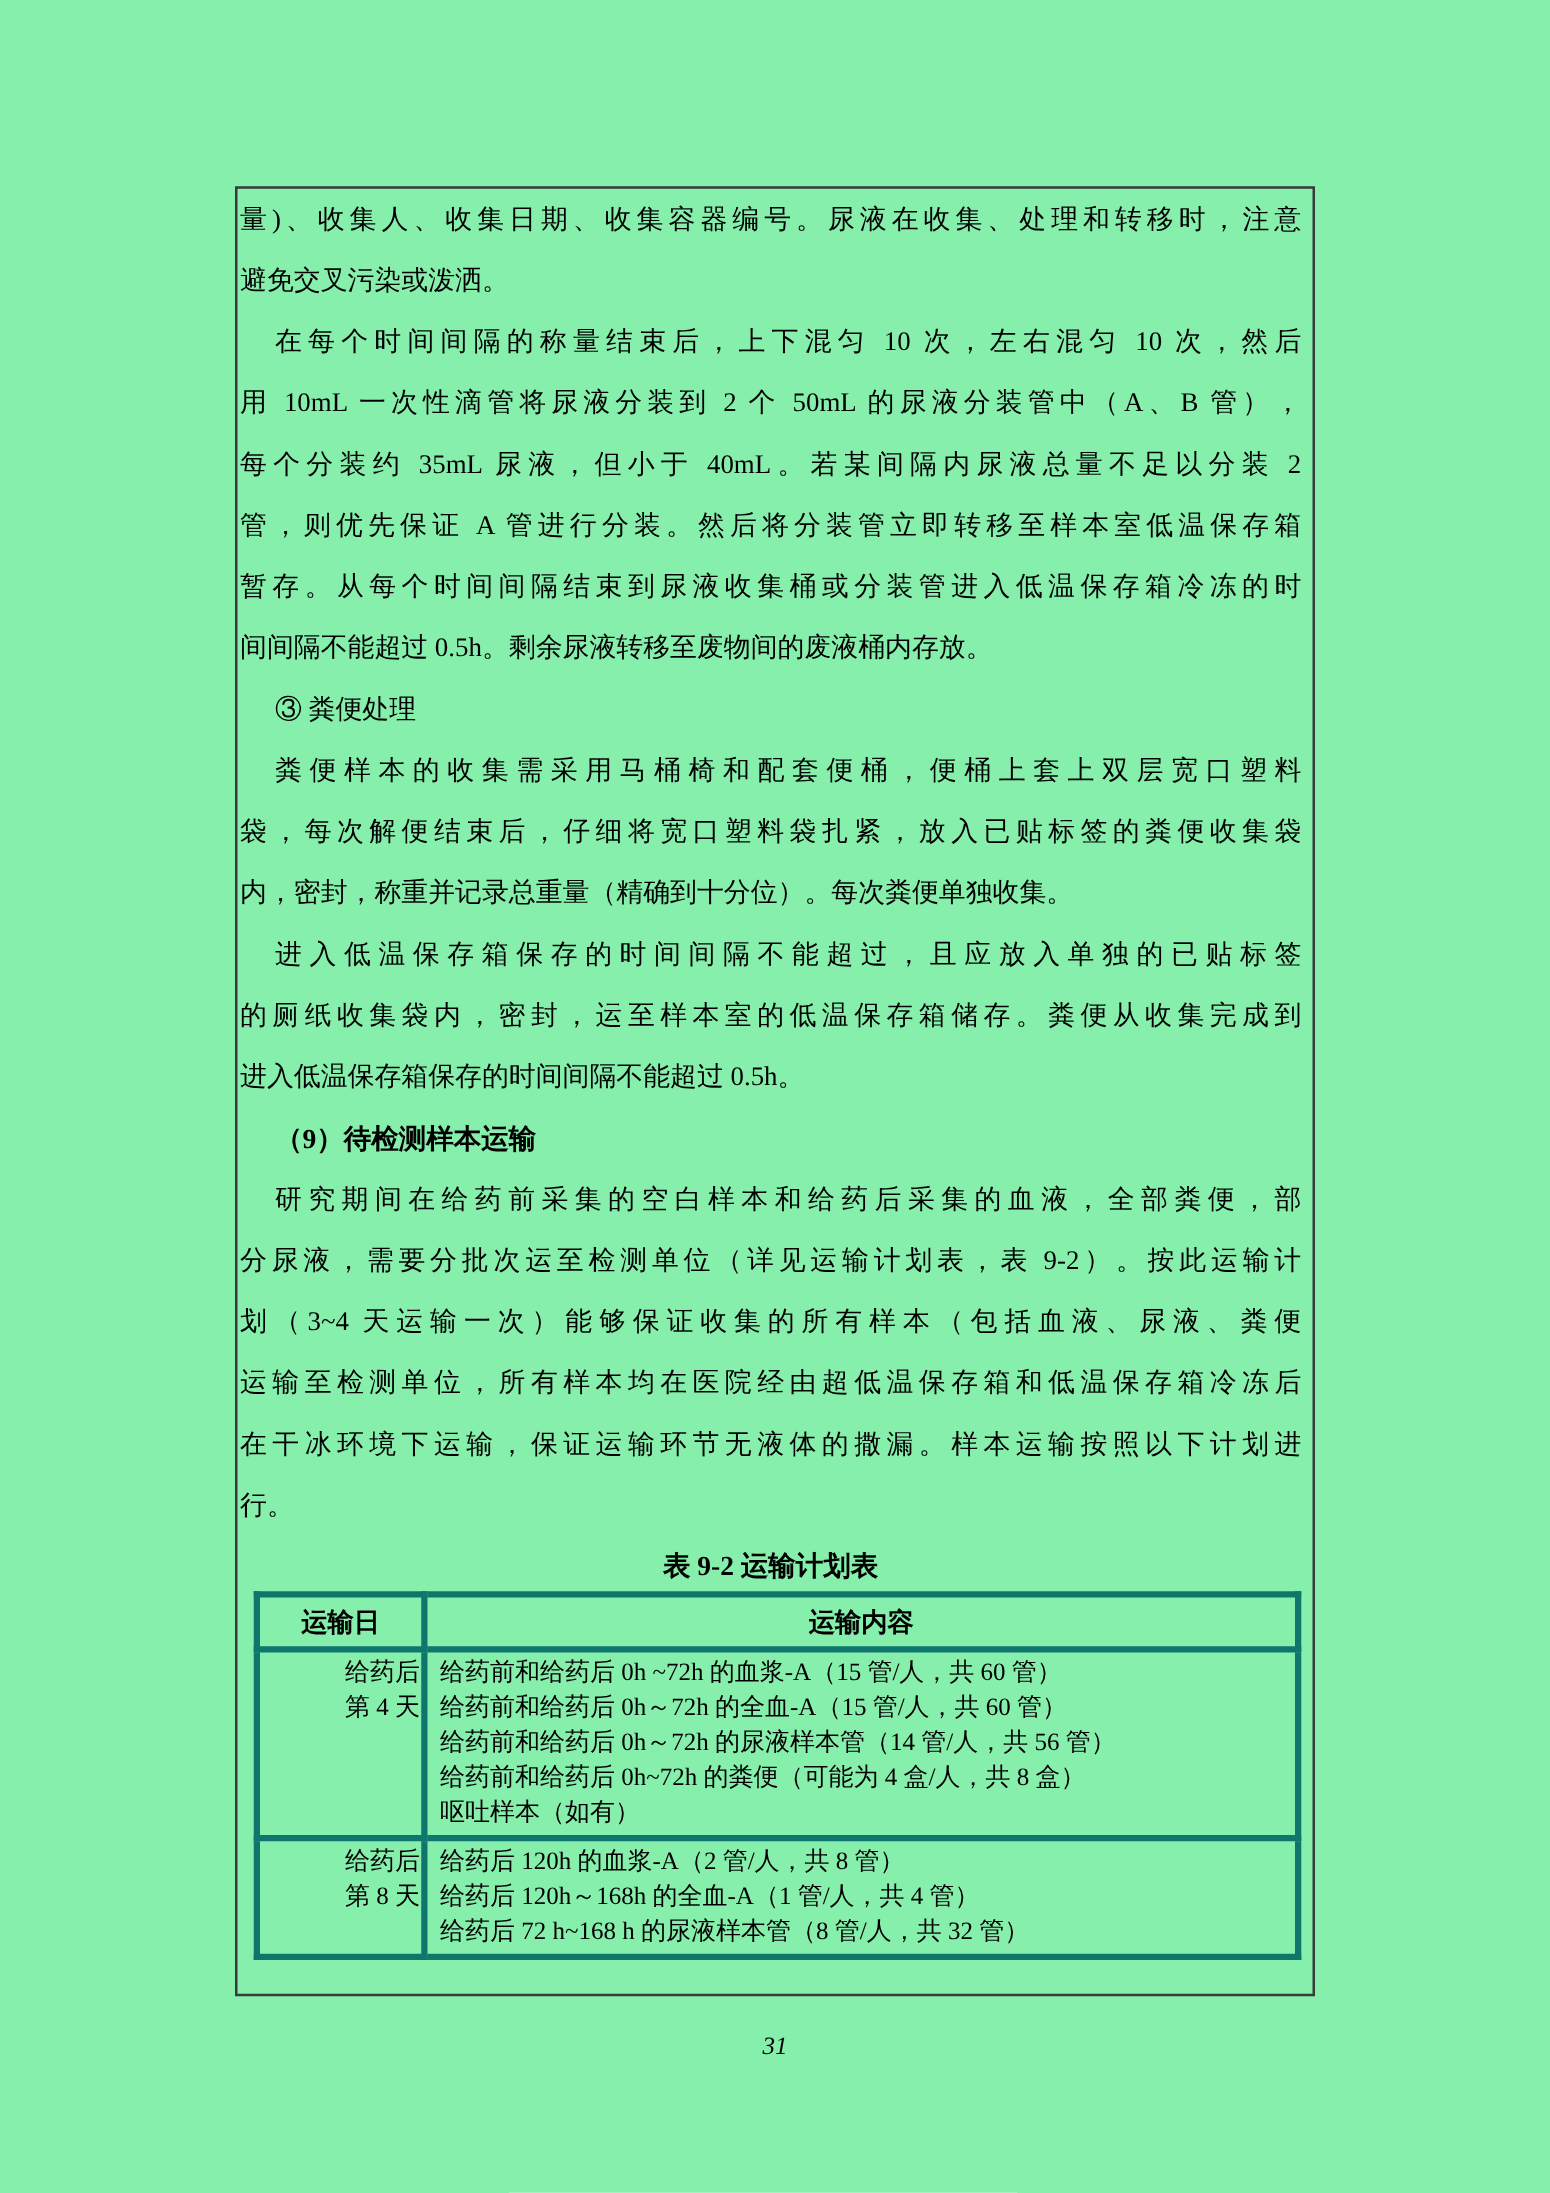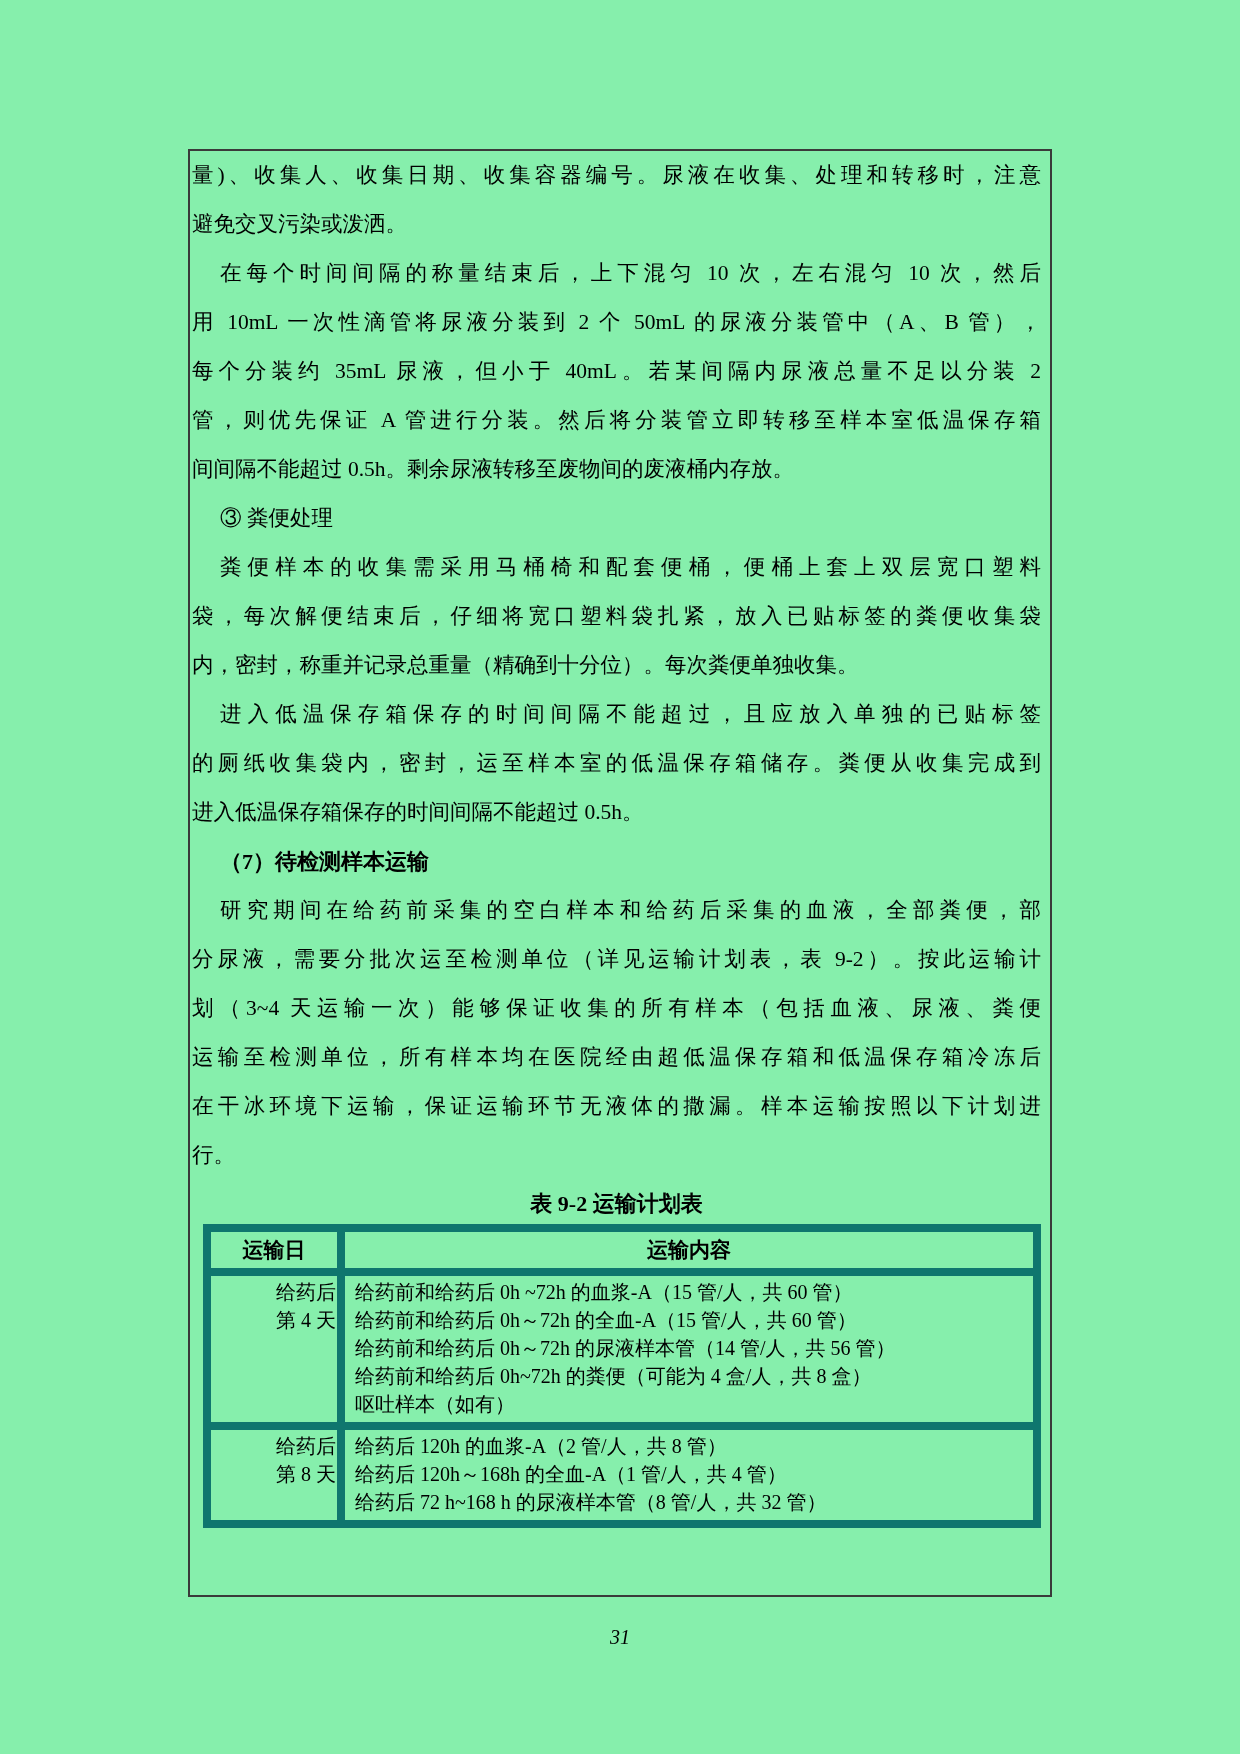--- a/index.html
+++ b/index.html
@@ -28,21 +28,21 @@
   .table-caption {
     text-align:center; font-weight:bold; font-size:22px;
     margin-top:4px; height:40px; line-height:40px;
   }
 
   table.plan-table {
     border-collapse:collapse; margin-left:11px; width:838px;
     table-layout:fixed; font-size:20px;
   }
   table.plan-table th, table.plan-table td {
-    border:8px solid #0f766e; box-sizing:border-box; vertical-align:top;
+    border:5px solid #0f766e; box-sizing:border-box; vertical-align:top;
   }
   th.col-day  { width:134px; }
   th.col-content { }
   table.plan-table th {
     height:44px; font-weight:bold; font-size:21px;
     text-align:center; vertical-align:middle; padding:0;
   }
   td.day-cell   { text-align:right; padding-top:2px;font-family:Liberation Serif, serif; }
   td.items-cell { padding:2px 6px 4px 10px; }
   .cell-line { height:28px; line-height:28px; overflow:hidden; white-space:nowrap; }
@@ -58,29 +58,30 @@
 <div class="page">
   <div class="frame">
 
     <div class="body-text">
         <div class="bline j">量)、收集人、收集日期、收集容器编号。尿液在收集、处理和转移时，注意</div>
         <div class="bline">避免交叉污染或泼洒。</div>
         <div class="bline j ind">在每个时间间隔的称量结束后，上下混匀 10 次，左右混匀 10 次，然后</div>
         <div class="bline j">用 10mL 一次性滴管将尿液分装到 2 个 50mL 的尿液分装管中（A、B 管），</div>
         <div class="bline j">每个分装约 35mL 尿液，但小于 40mL。若某间隔内尿液总量不足以分装 2</div>
         <div class="bline j">管，则优先保证 A 管进行分装。然后将分装管立即转移至样本室低温保存箱</div>
+        <div class="bline j">暂存。从每个时间间隔结束到尿液收集桶或分装管进入低温保存箱冷冻的时</div>
         <div class="bline">间间隔不能超过 0.5h。剩余尿液转移至废物间的废液桶内存放。</div>
         <div class="bline ind">③ 粪便处理</div>
         <div class="bline j ind">粪便样本的收集需采用马桶椅和配套便桶，便桶上套上双层宽口塑料</div>
         <div class="bline j">袋，每次解便结束后，仔细将宽口塑料袋扎紧，放入已贴标签的粪便收集袋</div>
         <div class="bline">内，密封，称重并记录总重量（精确到十分位）。每次粪便单独收集。</div>
         <div class="bline j ind">进入低温保存箱保存的时间间隔不能超过，且应放入单独的已贴标签</div>
         <div class="bline j">的厕纸收集袋内，密封，运至样本室的低温保存箱储存。粪便从收集完成到</div>
         <div class="bline">进入低温保存箱保存的时间间隔不能超过 0.5h。</div>
-        <div class="bline ind bold">（7）待检测样本运输</div>
+        <div class="bline ind bold">（9）待检测样本运输</div>
         <div class="bline j ind">研究期间在给药前采集的空白样本和给药后采集的血液，全部粪便，部</div>
         <div class="bline j">分尿液，需要分批次运至检测单位（详见运输计划表，表 9-2）。按此运输计</div>
         <div class="bline j">划（3~4 天运输一次）能够保证收集的所有样本（包括血液、尿液、粪便</div>
         <div class="bline j">运输至检测单位，所有样本均在医院经由超低温保存箱和低温保存箱冷冻后</div>
         <div class="bline j">在干冰环境下运输，保证运输环节无液体的撒漏。样本运输按照以下计划进</div>
         <div class="bline">行。</div>
       </div>
 
     <div class="table-caption">表 9-2 运输计划表</div>
 

